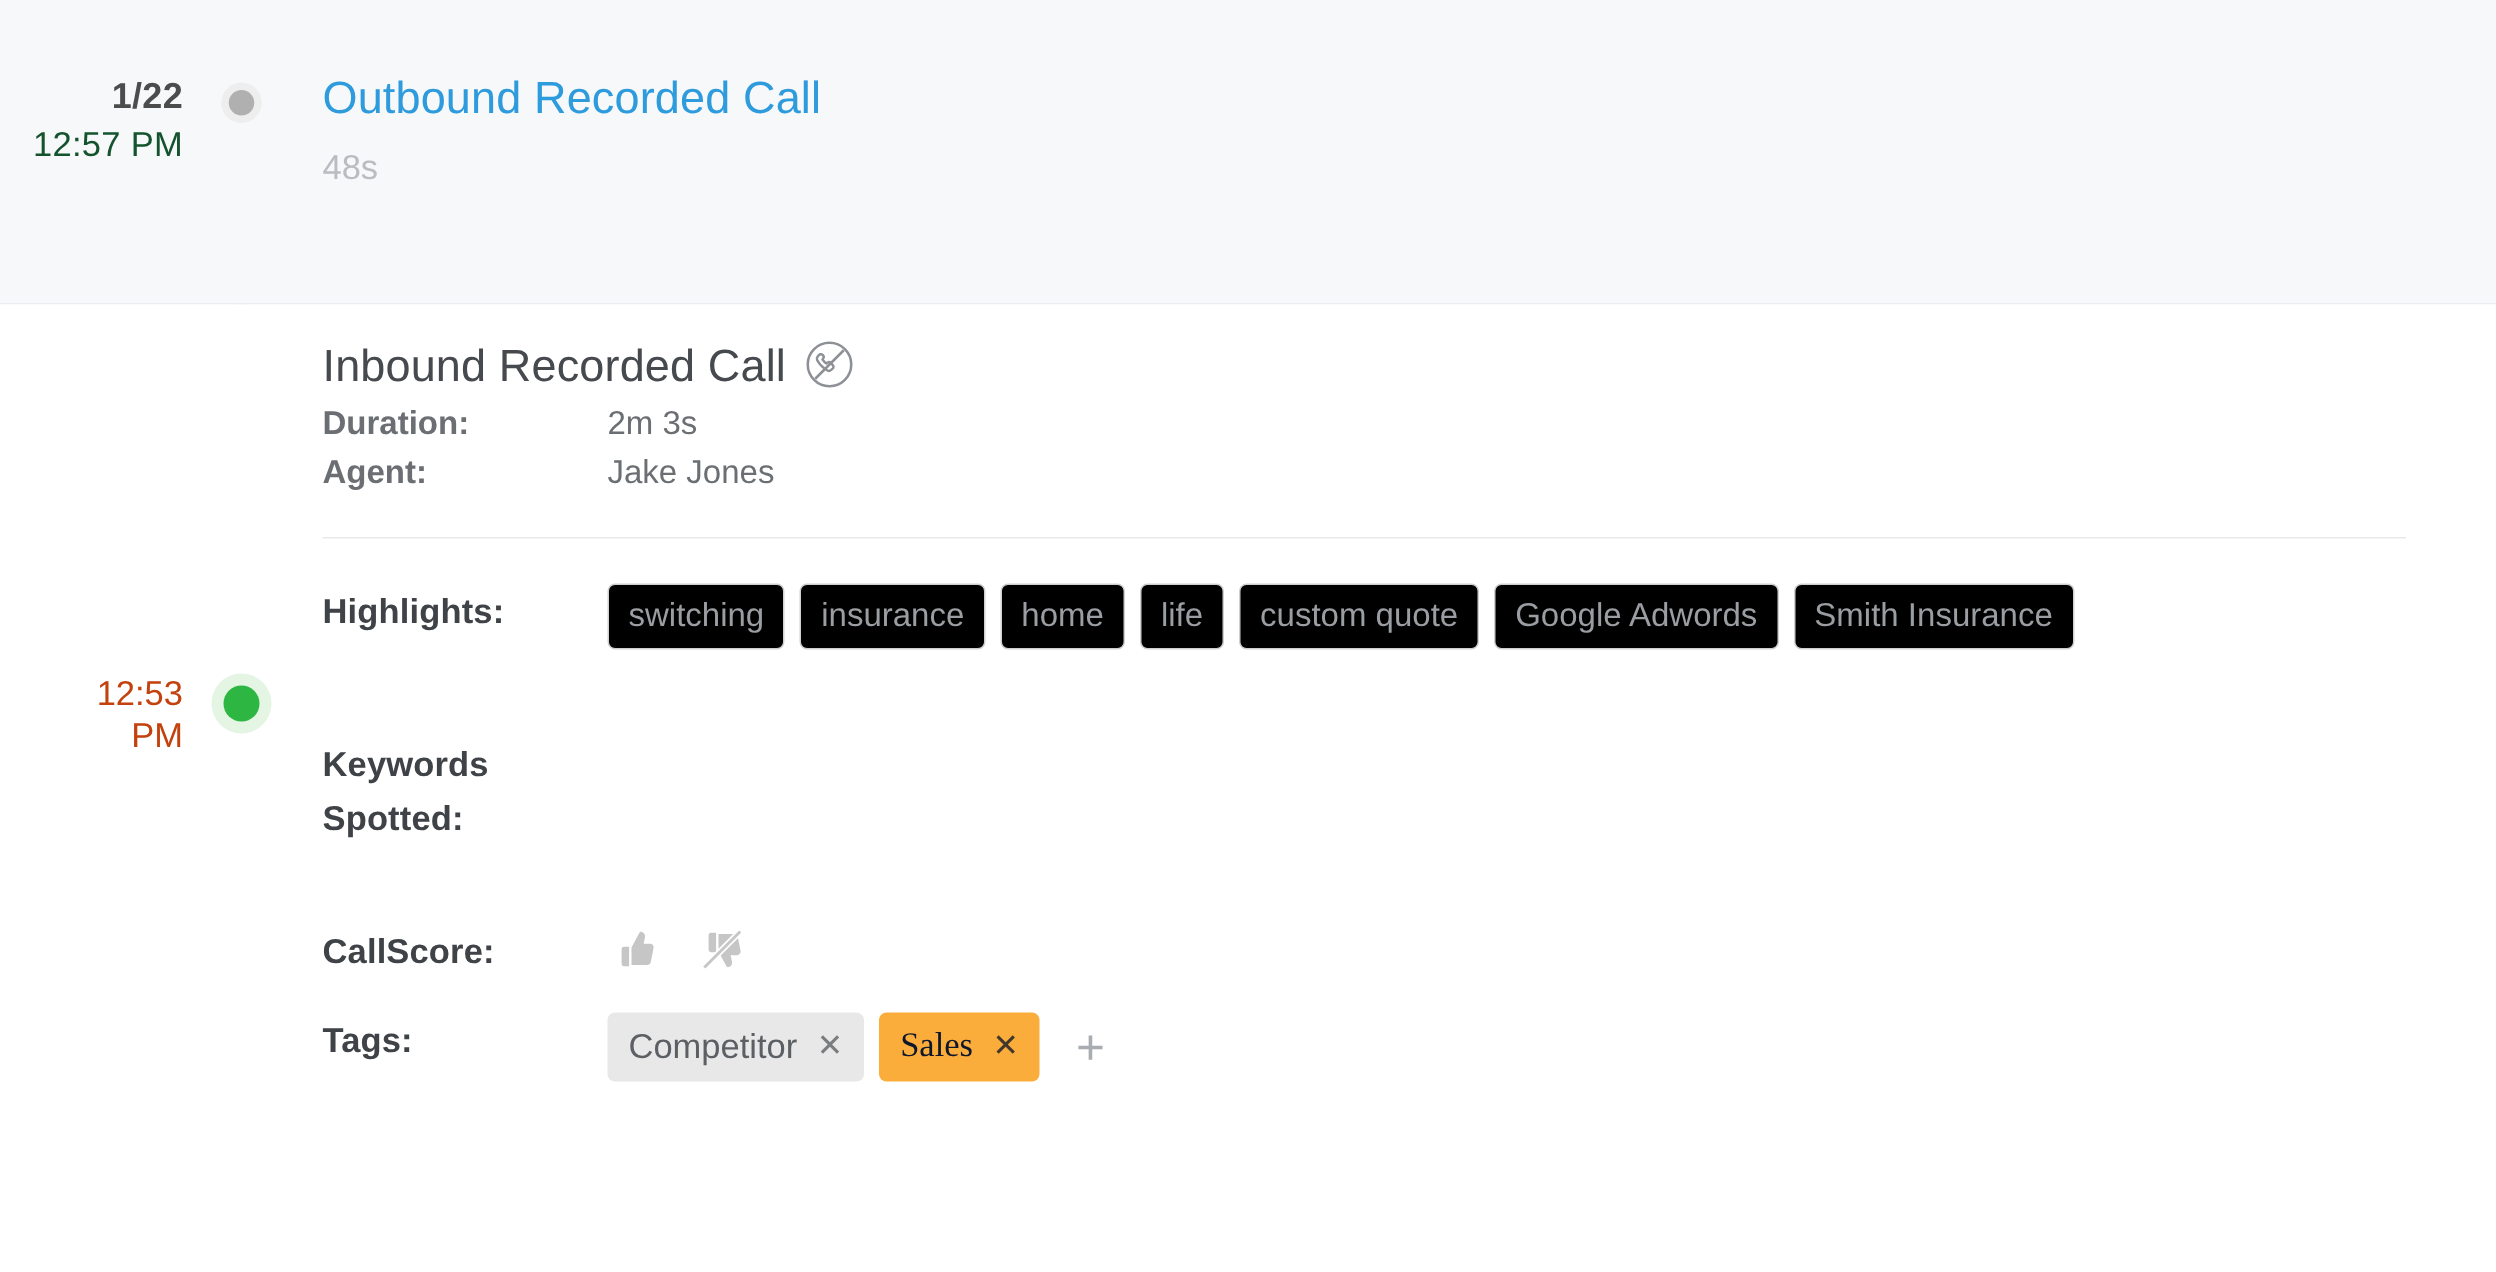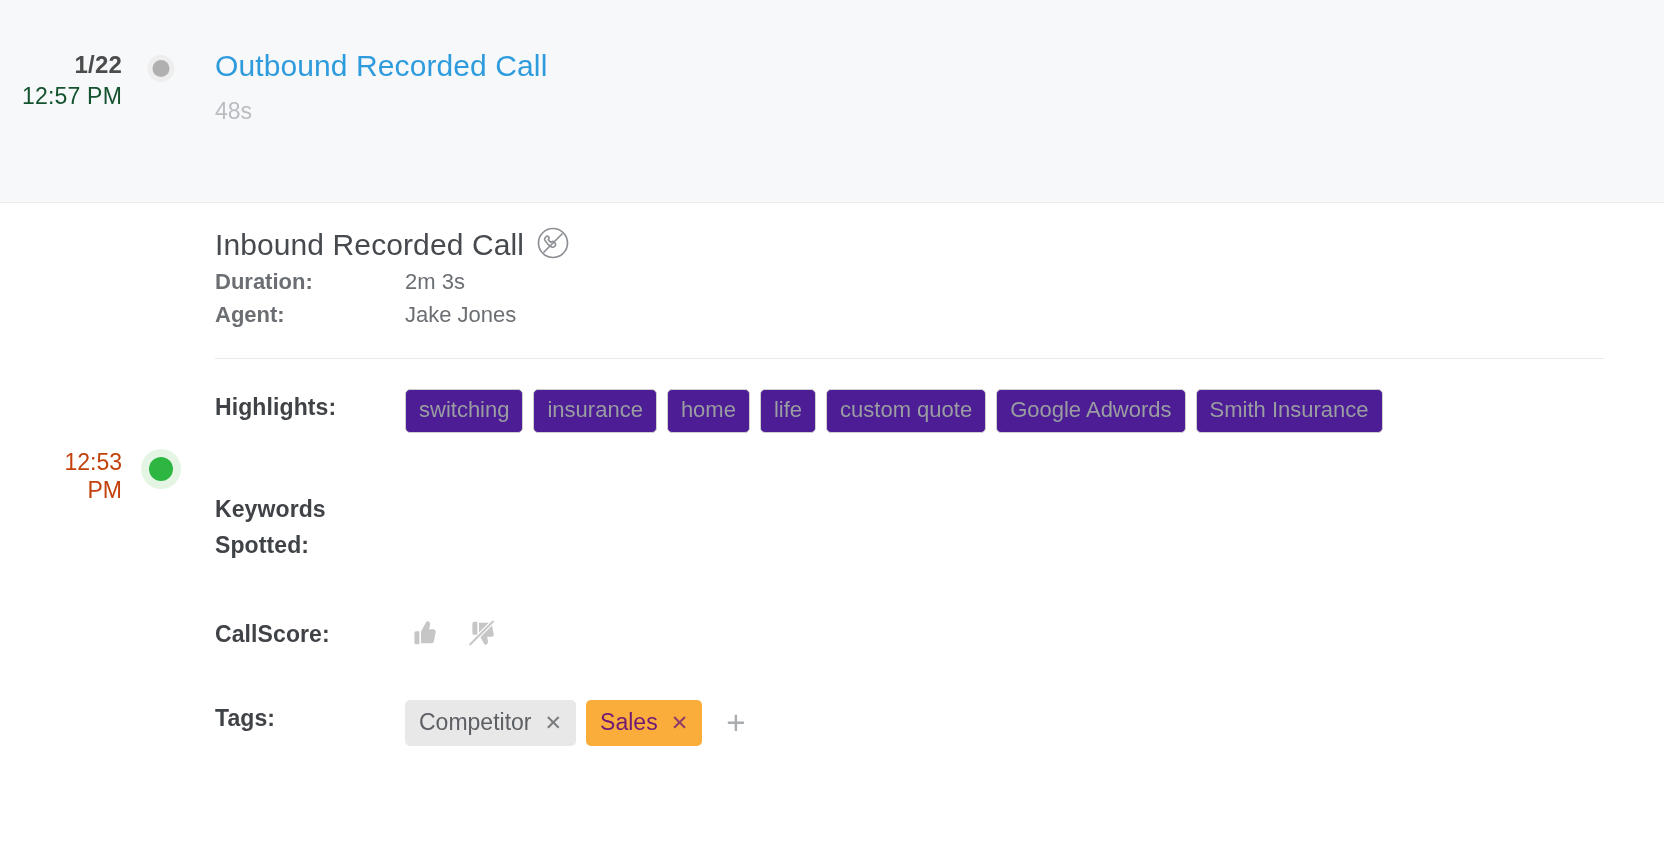--- a/index.html
+++ b/index.html
@@ -184,21 +184,21 @@
   }
 
   
   .chip-outline {
     border: 1px solid #cfcfcf;
     border-radius: 5px;
     padding: 6px 13px 8px;
     font-size: 22px;
     color: #9a9da1;
     line-height: 28px;
-    background: #4c1d95;
+    background: #000000;
     cursor: pointer;
     white-space: nowrap;
   }
 
   
   .chip-filled {
     background: #8ea9b8;
     border-radius: 5px;
     padding: 7px 14px 9px;
     font-size: 22px;
@@ -228,21 +228,21 @@
     display: inline-flex;
     align-items: center;
     gap: 13px;
     border-radius: 5px;
     padding: 7px 14px 9px;
     font-size: 23px;
     line-height: 30px;
     white-space: nowrap;
   }
   .tag-gray   { background: #e8e8e8; color: #5c5f63; }
-  .tag-orange { background: #fbad3c; color: #701a75; }
+  .tag-orange { background: #fbad3c; color: #0f172a; font-family: Liberation Serif, serif; }
   .tag-x {
     font-size: 21px;
     line-height: 21px;
     cursor: pointer;
     opacity: .78;
   }
   .tag-add {
     font-size: 33px;
     color: #a9acb0;
     line-height: 30px;
@@ -342,21 +342,21 @@
                 <path d="M9 17.8h3.4v-13H9A1.6 1.6 0 0 0 7.4 6.4v9.8A1.6 1.6 0 0 0 9 17.8z" fill="#c6c6c6"></path>
                 <path d="M14 17.4 19.2 27c.3.6 1 .9 1.7.7 1.5-.4 2.4-1.9 2.1-3.4l-.9-4.5h4.3c1.5 0 2.6-1.4 2.3-2.9l-1.8-9.1a2.6 2.6 0 0 0-2.6-2.1H14z" fill="#c6c6c6"></path>
                 <line x1="4.5" y1="28" x2="28.5" y2="4" stroke="#ffffff" stroke-width="4.2"></line>
                 <line x1="4.5" y1="28" x2="28.5" y2="4" stroke="#c6c6c6" stroke-width="1.9"></line>
               </svg>
             </button>
           </div>
         </div>
       </div>
 
-      <div class="attr-row" style="margin-top:48px;">
+      <div class="attr-row" style="margin-top:23px;">
         <div class="attr-label">Tags:</div>
         <div class="attr-content">
           <span class="tag tag-gray">
             <span>Competitor</span>
             <span class="tag-x">✕</span>
           </span>
           <span class="tag tag-orange">
             <span>Sales</span>
             <span class="tag-x">✕</span>
           </span>

